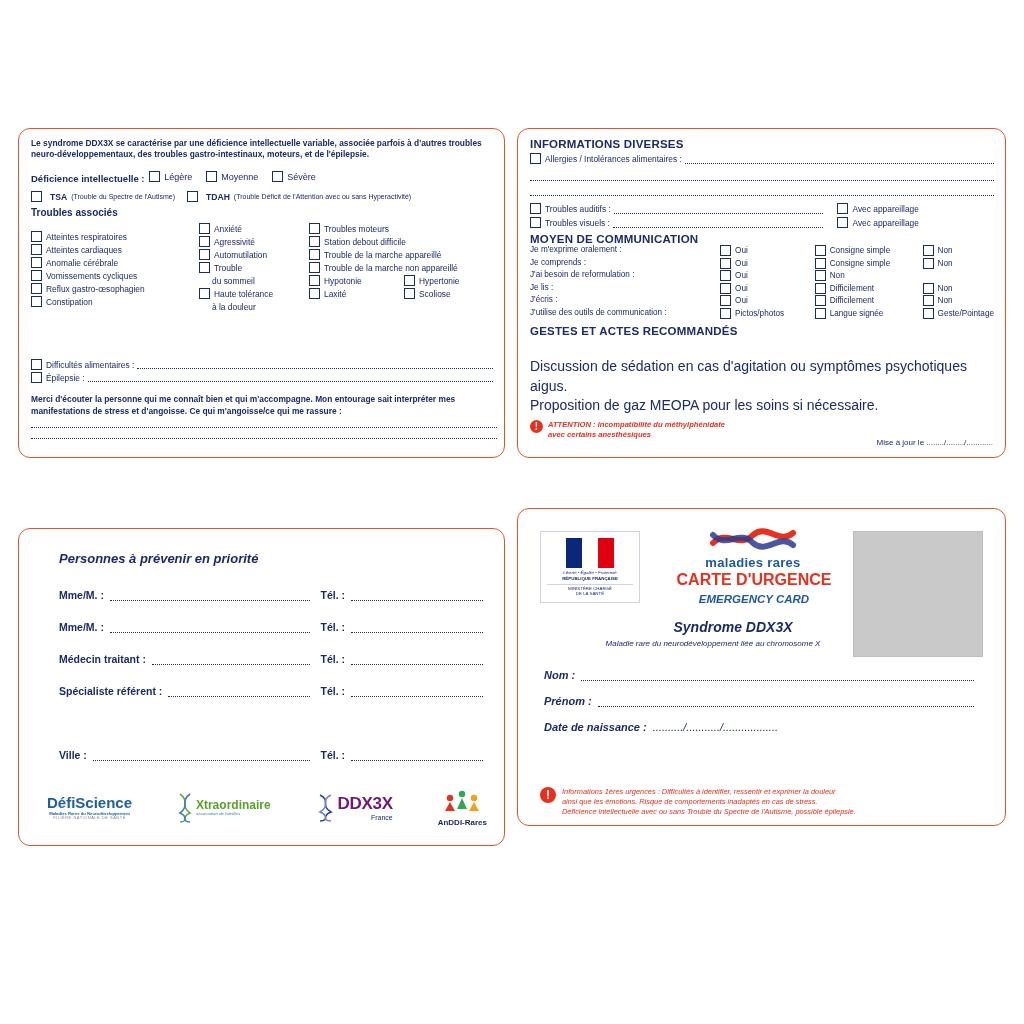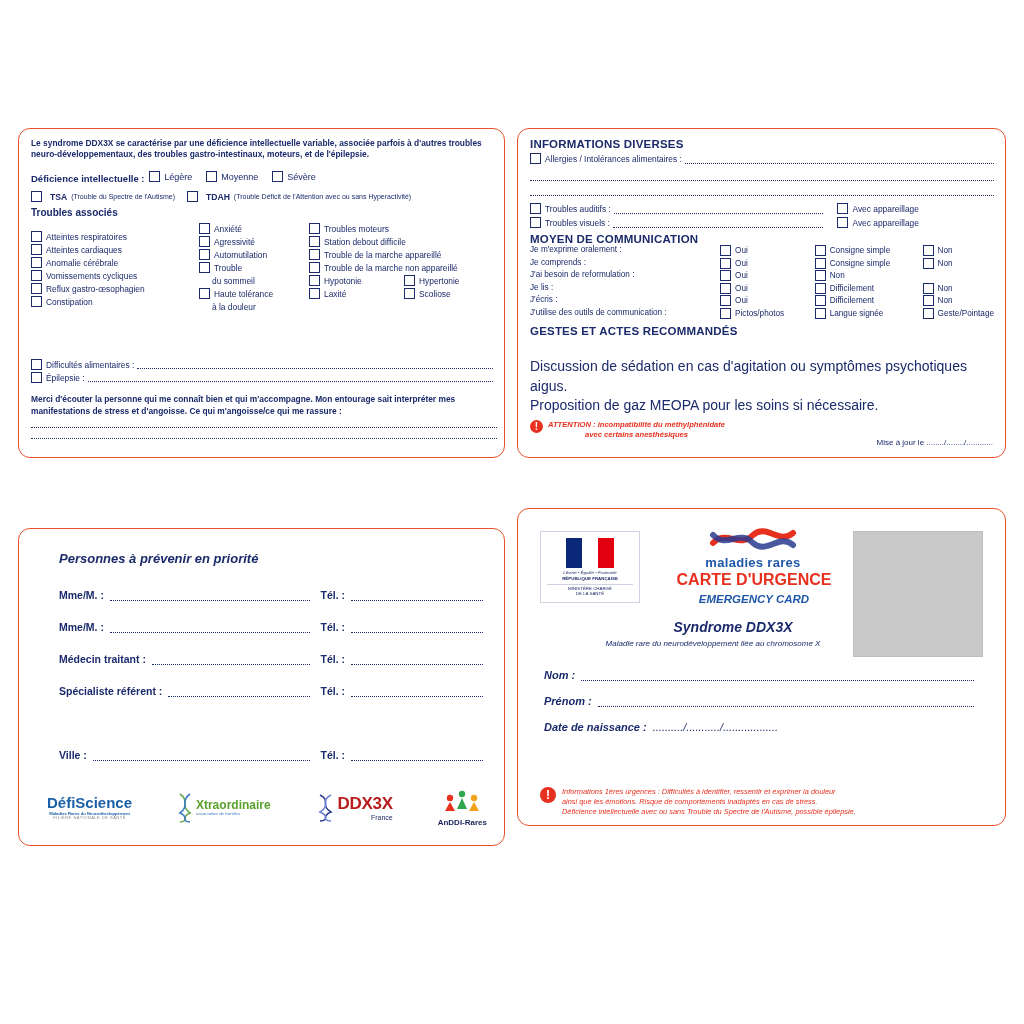--- a/index.html
+++ b/index.html
@@ -488,21 +488,21 @@
       </table>
 
     <h2 style="margin-top:5px">GESTES ET ACTES RECOMMANDÉS</h2>
     <div class="gestes">
       <div>Discussion de sédation en cas d'agitation ou symptômes psychotiques aigus.</div>
       <div>Proposition de gaz MEOPA pour les soins si nécessaire.</div>
     </div>
 
     <div class="attention">
       <div class="excl">!</div>
-      <div style="font-size:7.6px;font-style:italic;font-weight:bold;line-height:1.3;text-align:center;" class="red">
+      <div style="font-size:7.6px;font-style:italic;font-weight:bold;line-height:1.3;" class="red">
         <div>ATTENTION : incompatibilité du méthylphénidate</div>
         <div>avec certains anesthésiques</div>
       </div>
     </div>
   </div>
 
   <div class="maj">Mise à jour le ......../......../............</div>
 </div>
 
 <div class="card" id="card-back-left">
@@ -561,21 +561,21 @@
       </div>
     </div>
 
     <div class="logo-box">
       <div style="display:flex;align-items:center;gap:4px;">
         <svg width="18" height="28" viewBox="0 0 18 28">
           <path d="M4 1 C15 6, 4 12, 15 18 C4 22, 15 26, 4 27" stroke="#2a3b8f" fill="none" stroke-width="1.5"></path>
           <path d="M15 1 C4 6, 15 12, 4 18 C15 22, 4 26, 15 27" stroke="#6a7fd0" fill="none" stroke-width="1.5"></path>
         </svg>
         <div style="text-align:left">
-          <div style="font-size:17px;font-weight:bold;color:#b91c1c;letter-spacing:-.3px;">DDX3X</div>
+          <div style="font-size:17px;font-weight:bold;color:#701a75;letter-spacing:-.3px;">DDX3X</div>
           <div style="font-size:7px;color:#17255e;text-align:right;">France</div>
         </div>
       </div>
     </div>
 
     <div class="logo-box">
       <svg width="44" height="30" viewBox="0 0 44 30">
         <circle cx="10" cy="10" r="3.2" fill="#e8301f"></circle>
         <circle cx="22" cy="6" r="3.2" fill="#2fa84f"></circle>
         <circle cx="34" cy="10" r="3.2" fill="#f2a21a"></circle>

